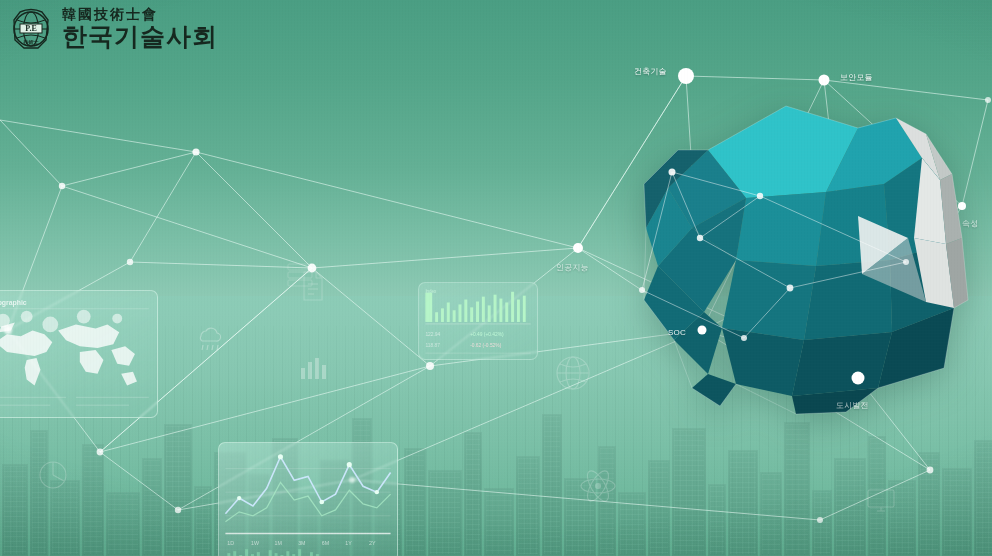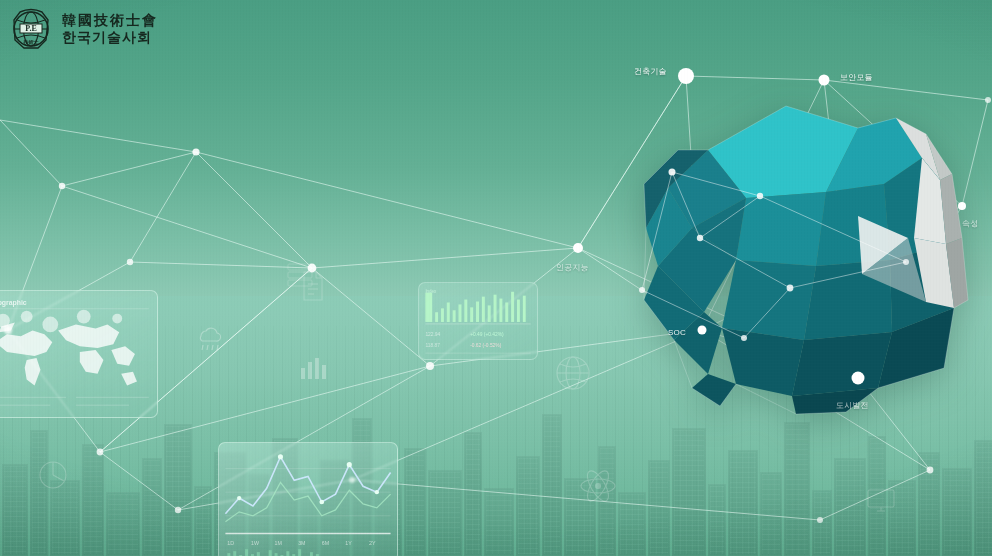--- a/index.html
+++ b/index.html
@@ -105,22 +105,22 @@
   
   .logo { position: absolute; left: 8px; top: 6px; display: flex; align-items: center; gap: 8px; }
   .logo-emblem { width: 46px; height: 46px; position: relative; }
   .logo-emblem svg { width: 46px; height: 46px; display: block; }
   .logo-text { display: flex; flex-direction: column; line-height: 1.05; }
   .logo-han {
     font-family: Liberation Mono, monospace;
     font-size: 14px; font-weight: 700; color: #16281f; letter-spacing: 2px;
   }
   .logo-kor {
-    font-family: Liberation Sans, sans-serif;
-    font-size: 14px; font-weight: 700; color: #16281f; letter-spacing: 1px; margin-top: 1px;
+    font-family: Liberation Serif, serif;
+    font-size: 25px; font-weight: 700; color: #16281f; letter-spacing: 1px; margin-top: 1px;
   }
 
   
   .title {
     position: absolute; left: 48px; top: 96px;
     font-family: "DejaVu Sans", "Liberation Sans", sans-serif;
     font-size: 30px; font-weight: 700; color: #ffffff;
     letter-spacing: -0.6px; white-space: nowrap;
     text-shadow:
        2px 2px 0 rgba(28,60,50,.55),

